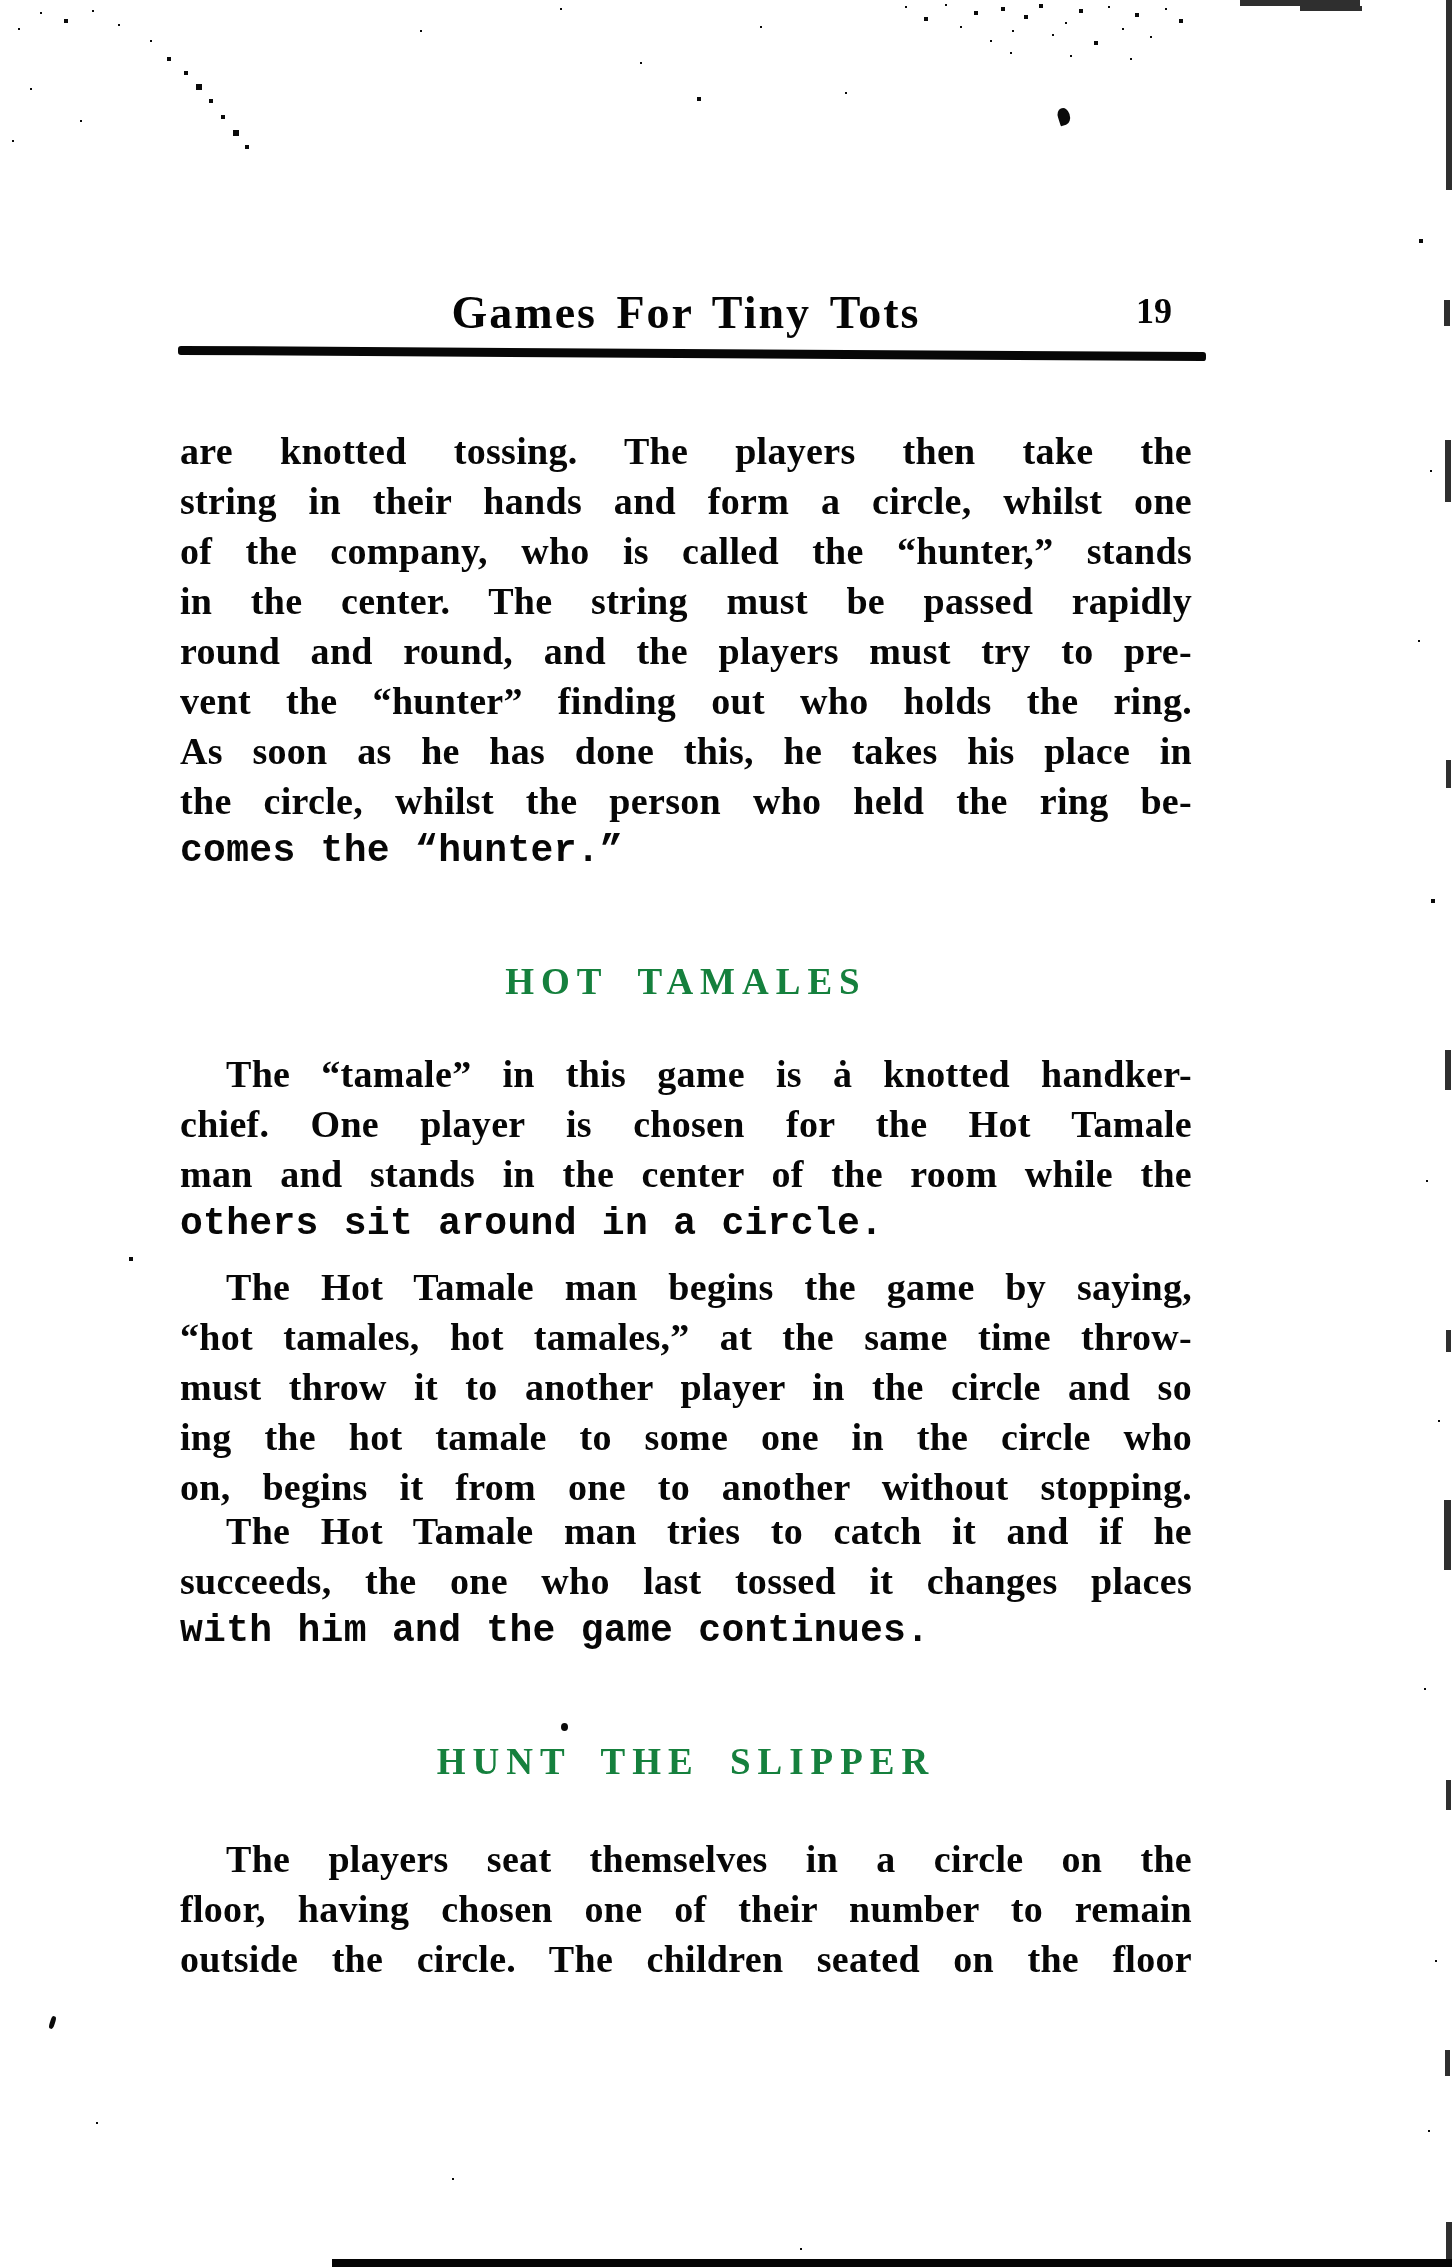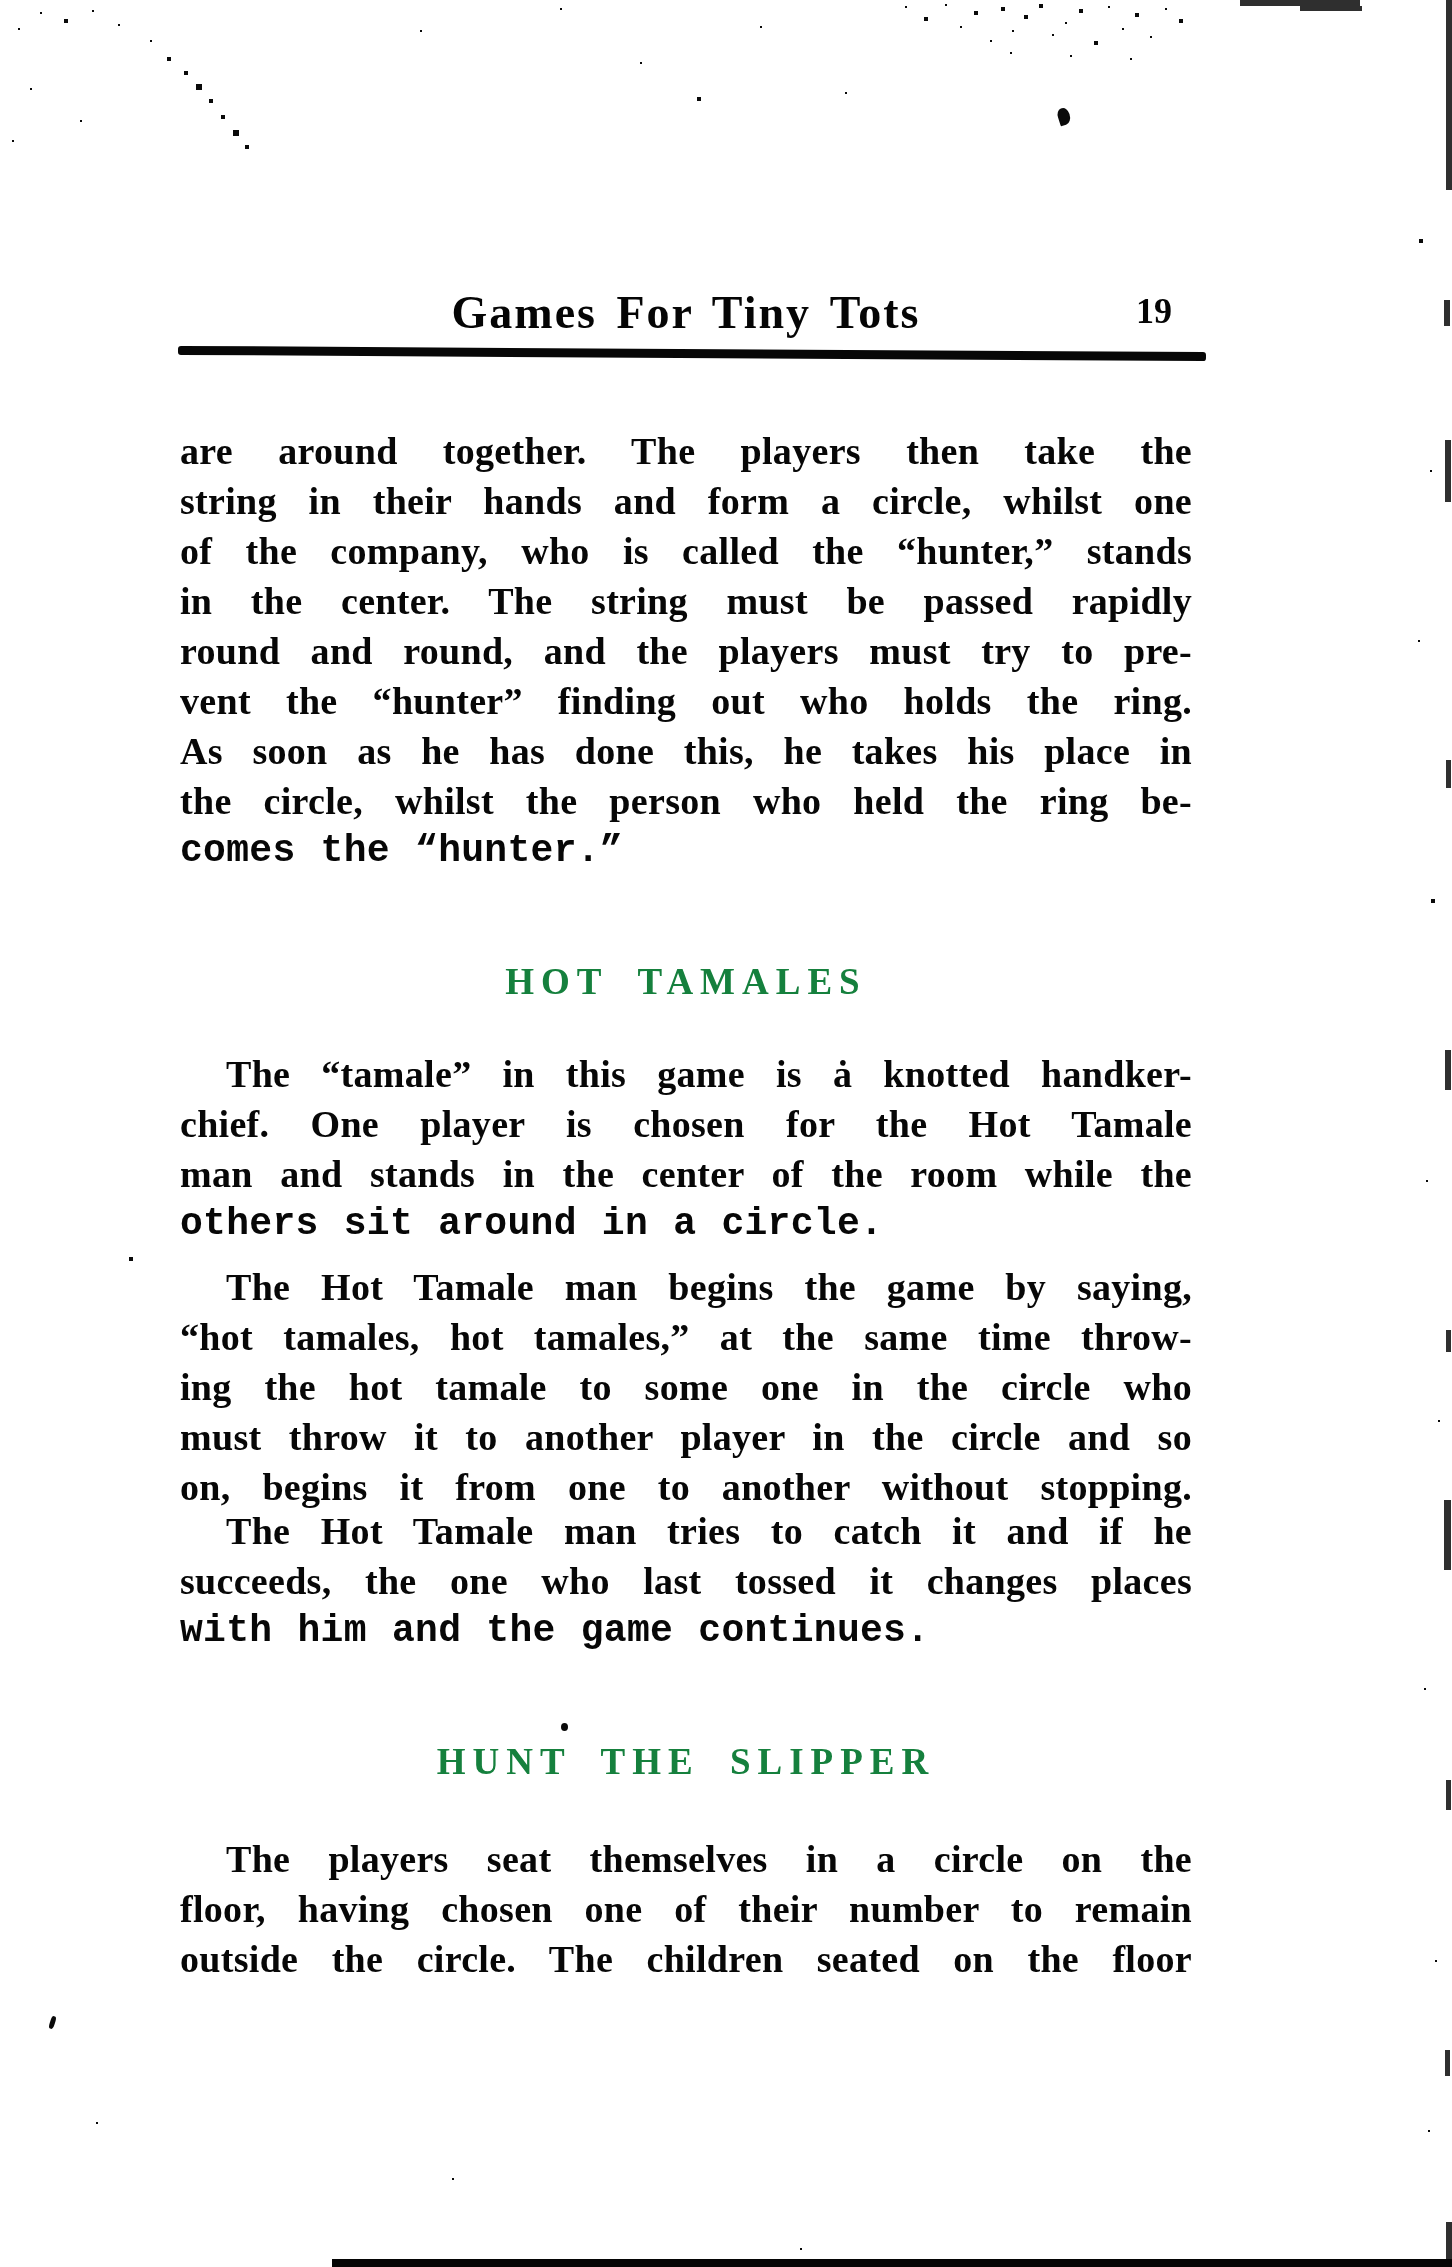--- a/index.html
+++ b/index.html
@@ -122,21 +122,21 @@
   <div class="bottom-strip"></div>
   <div class="mark-comma"></div>
   <div class="mark-heading-dot"></div>
   <div class="mark-margin-tick"></div>
 
   <div class="head-title">Games For Tiny Tots</div>
   <div class="page-num">19</div>
   <div class="rule"></div>
 
   <div class="para" style="top:426px">
-    <div class="line">are around together. The players then take the</div>
+    <div class="line">are knotted tossing. The players then take the</div>
     <div class="line">string in their hands and form a circle, whilst one</div>
     <div class="line">of the company, who is called the “hunter,” stands</div>
     <div class="line">in the center. The string must be passed rapidly</div>
     <div class="line">round and round, and the players must try to pre-</div>
     <div class="line">vent the “hunter” finding out who holds the ring.</div>
     <div class="line">As soon as he has done this, he takes his place in</div>
     <div class="line">the circle, whilst the person who held the ring be-</div>
     <div class="line ll">comes the “hunter.”</div>
   </div>
 
@@ -145,22 +145,22 @@
   <div class="para" style="top:1049px">
     <div class="line ind">The “tamale” in this game is ȧ knotted handker-</div>
     <div class="line">chief. One player is chosen for the Hot Tamale</div>
     <div class="line">man and stands in the center of the room while the</div>
     <div class="line ll">others sit around in a circle.</div>
   </div>
 
   <div class="para" style="top:1262px">
     <div class="line ind">The Hot Tamale man begins the game by saying,</div>
     <div class="line">“hot tamales, hot tamales,” at the same time throw-</div>
+    <div class="line">must throw it to another player in the circle and so</div>
     <div class="line">ing the hot tamale to some one in the circle who</div>
-    <div class="line">must throw it to another player in the circle and so</div>
     <div class="line">on, begins it from one to another without stopping.</div>
   </div>
 
   <div class="para" style="top:1506px">
     <div class="line ind">The Hot Tamale man tries to catch it and if he</div>
     <div class="line">succeeds, the one who last tossed it changes places</div>
     <div class="line ll">with him and the game continues.</div>
   </div>
 
   <div class="section-heading" style="top:1740px">HUNT THE SLIPPER</div>

